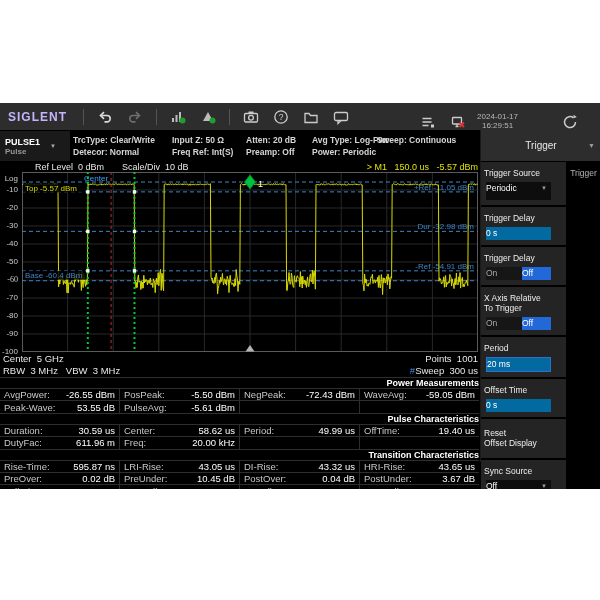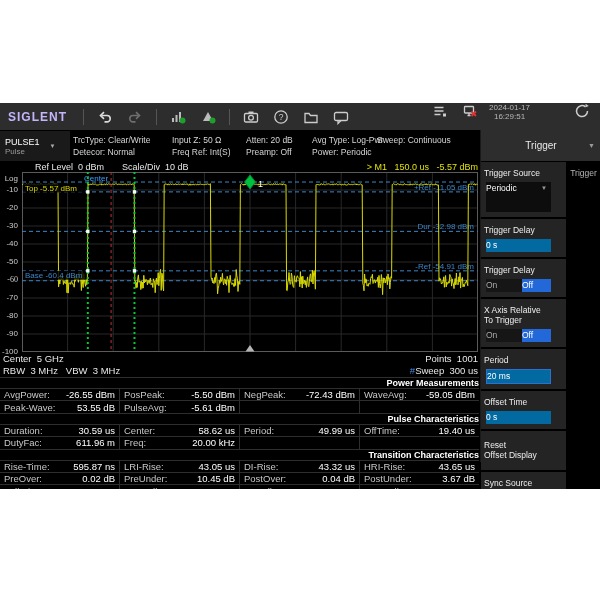--- a/index.html
+++ b/index.html
@@ -5,26 +5,26 @@
   html,body{margin:0;padding:0;}
   body{width:600px;height:600px;background:#ffffff;font-family:"Liberation Sans",sans-serif;position:relative;}
   .screen{position:absolute;left:0;top:103px;width:600px;height:386px;background:#000;overflow:hidden;}
   .pre{white-space:pre;}
 
   
   .toolbar{position:absolute;left:0;top:0;width:600px;height:27px;background:#2d2d2d;display:flex;align-items:center;}
   .brand{color:#c4b5fd;font-weight:bold;font-size:12px;letter-spacing:1px;margin:0 10px 0 8px;}
   .tsep{width:1px;height:16px;background:#555;margin:0 6px;}
   .ticon{width:16px;height:16px;margin:0 7px;flex:0 0 auto;}
-  .tb-right{position:absolute;right:0;top:0;height:27px;display:flex;align-items:flex-start;}
+  .tb-right{position:absolute;right:12px;top:0;height:27px;display:flex;align-items:flex-end;}
   .dtime{color:#b8b8b8;font-size:8px;line-height:9px;text-align:center;margin:0 14px 0 4px;}
   .hist{margin:0 10px 0 30px;}
 
   
-  .header2{position:absolute;left:0;top:27px;width:520px;height:32px;background:#000;}
+  .header2{position:absolute;left:0;top:27px;width:520px;height:32px;background:#000;font-weight:bold;}
   .channel{position:absolute;left:0;top:1px;width:70px;height:30px;background:#1a1a1a;display:flex;align-items:center;padding-left:5px;box-sizing:border-box;}
   .ch-name{color:#fff;font-size:9px;}
   .ch-mode{color:#999;font-size:8px;}
   .ch-arrow{color:#aaa;font-size:6px;margin-left:10px;}
   .cfgcol{position:absolute;top:4px;font-size:8.5px;color:#d6d6d6;line-height:12px;white-space:pre;}
 
   
   .chart-area{position:absolute;left:0;top:59px;width:512px;height:327px;background:#000;}
   .chart-header{position:absolute;left:0;top:0;width:480px;height:10px;font-size:9px;color:#e8e8e8;}
   .ch-ref{position:absolute;left:35px;top:0;}
@@ -50,21 +50,21 @@
   
   .panel{position:absolute;left:480px;top:27px;width:120px;height:332px;background:#000;border-left:1px solid #1a1a1a;}
   .panel-header{position:absolute;left:0;top:0;width:120px;height:31px;background:#2d2d2d;display:flex;align-items:center;justify-content:center;color:#e8e8e8;font-size:10px;border-bottom:1px solid #000;}
   .ph-arrow{position:absolute;right:6px;color:#999;font-size:7px;}
   .panel-body{position:absolute;left:0;top:32px;width:120px;height:300px;display:flex;}
   .panel-items{width:85px;height:100%;display:flex;flex-direction:column;gap:2px;box-sizing:border-box;}
   .pitem{background:#242424;text-align:left;padding:4px 13px 5px 3px;}
   .plabel{color:#eee;font-size:8.5px;line-height:10px;margin:2px 0 4px 0;}
   .pvalue{position:relative;background:#0369a1;height:13px;line-height:13px;color:#fff;font-size:8.5px;margin:0 2px;}
   .pvalue.active{border:1px solid #2f6fd0;}
-  .pdropdown{position:relative;background:#0d0d0d;height:30px;line-height:13px;color:#fff;font-size:8.5px;margin:0 2px;}
+  .pdropdown{position:relative;background:#0d0d0d;height:18px;line-height:13px;color:#fff;font-size:8.5px;margin:0 2px;}
   .dd-arrow{position:absolute;right:4px;top:0;color:#999;font-size:6px;}
   .ptoggle{display:flex;height:13px;margin:0 2px;}
   .tg-on{flex:0 0 36px;background:#161616;color:#aaa;font-size:8.5px;line-height:13px;}
   .tg-off{flex:1;background:#2268d8;color:#fff;font-size:8.5px;line-height:13px;}
   .pfiller{flex:1;background:#242424;}
   .panel-tabs{width:35px;text-align:center;color:#b5b5b5;font-size:8.5px;padding-top:6px;box-sizing:border-box;}
 </style>
 </head>
 <body>
 

